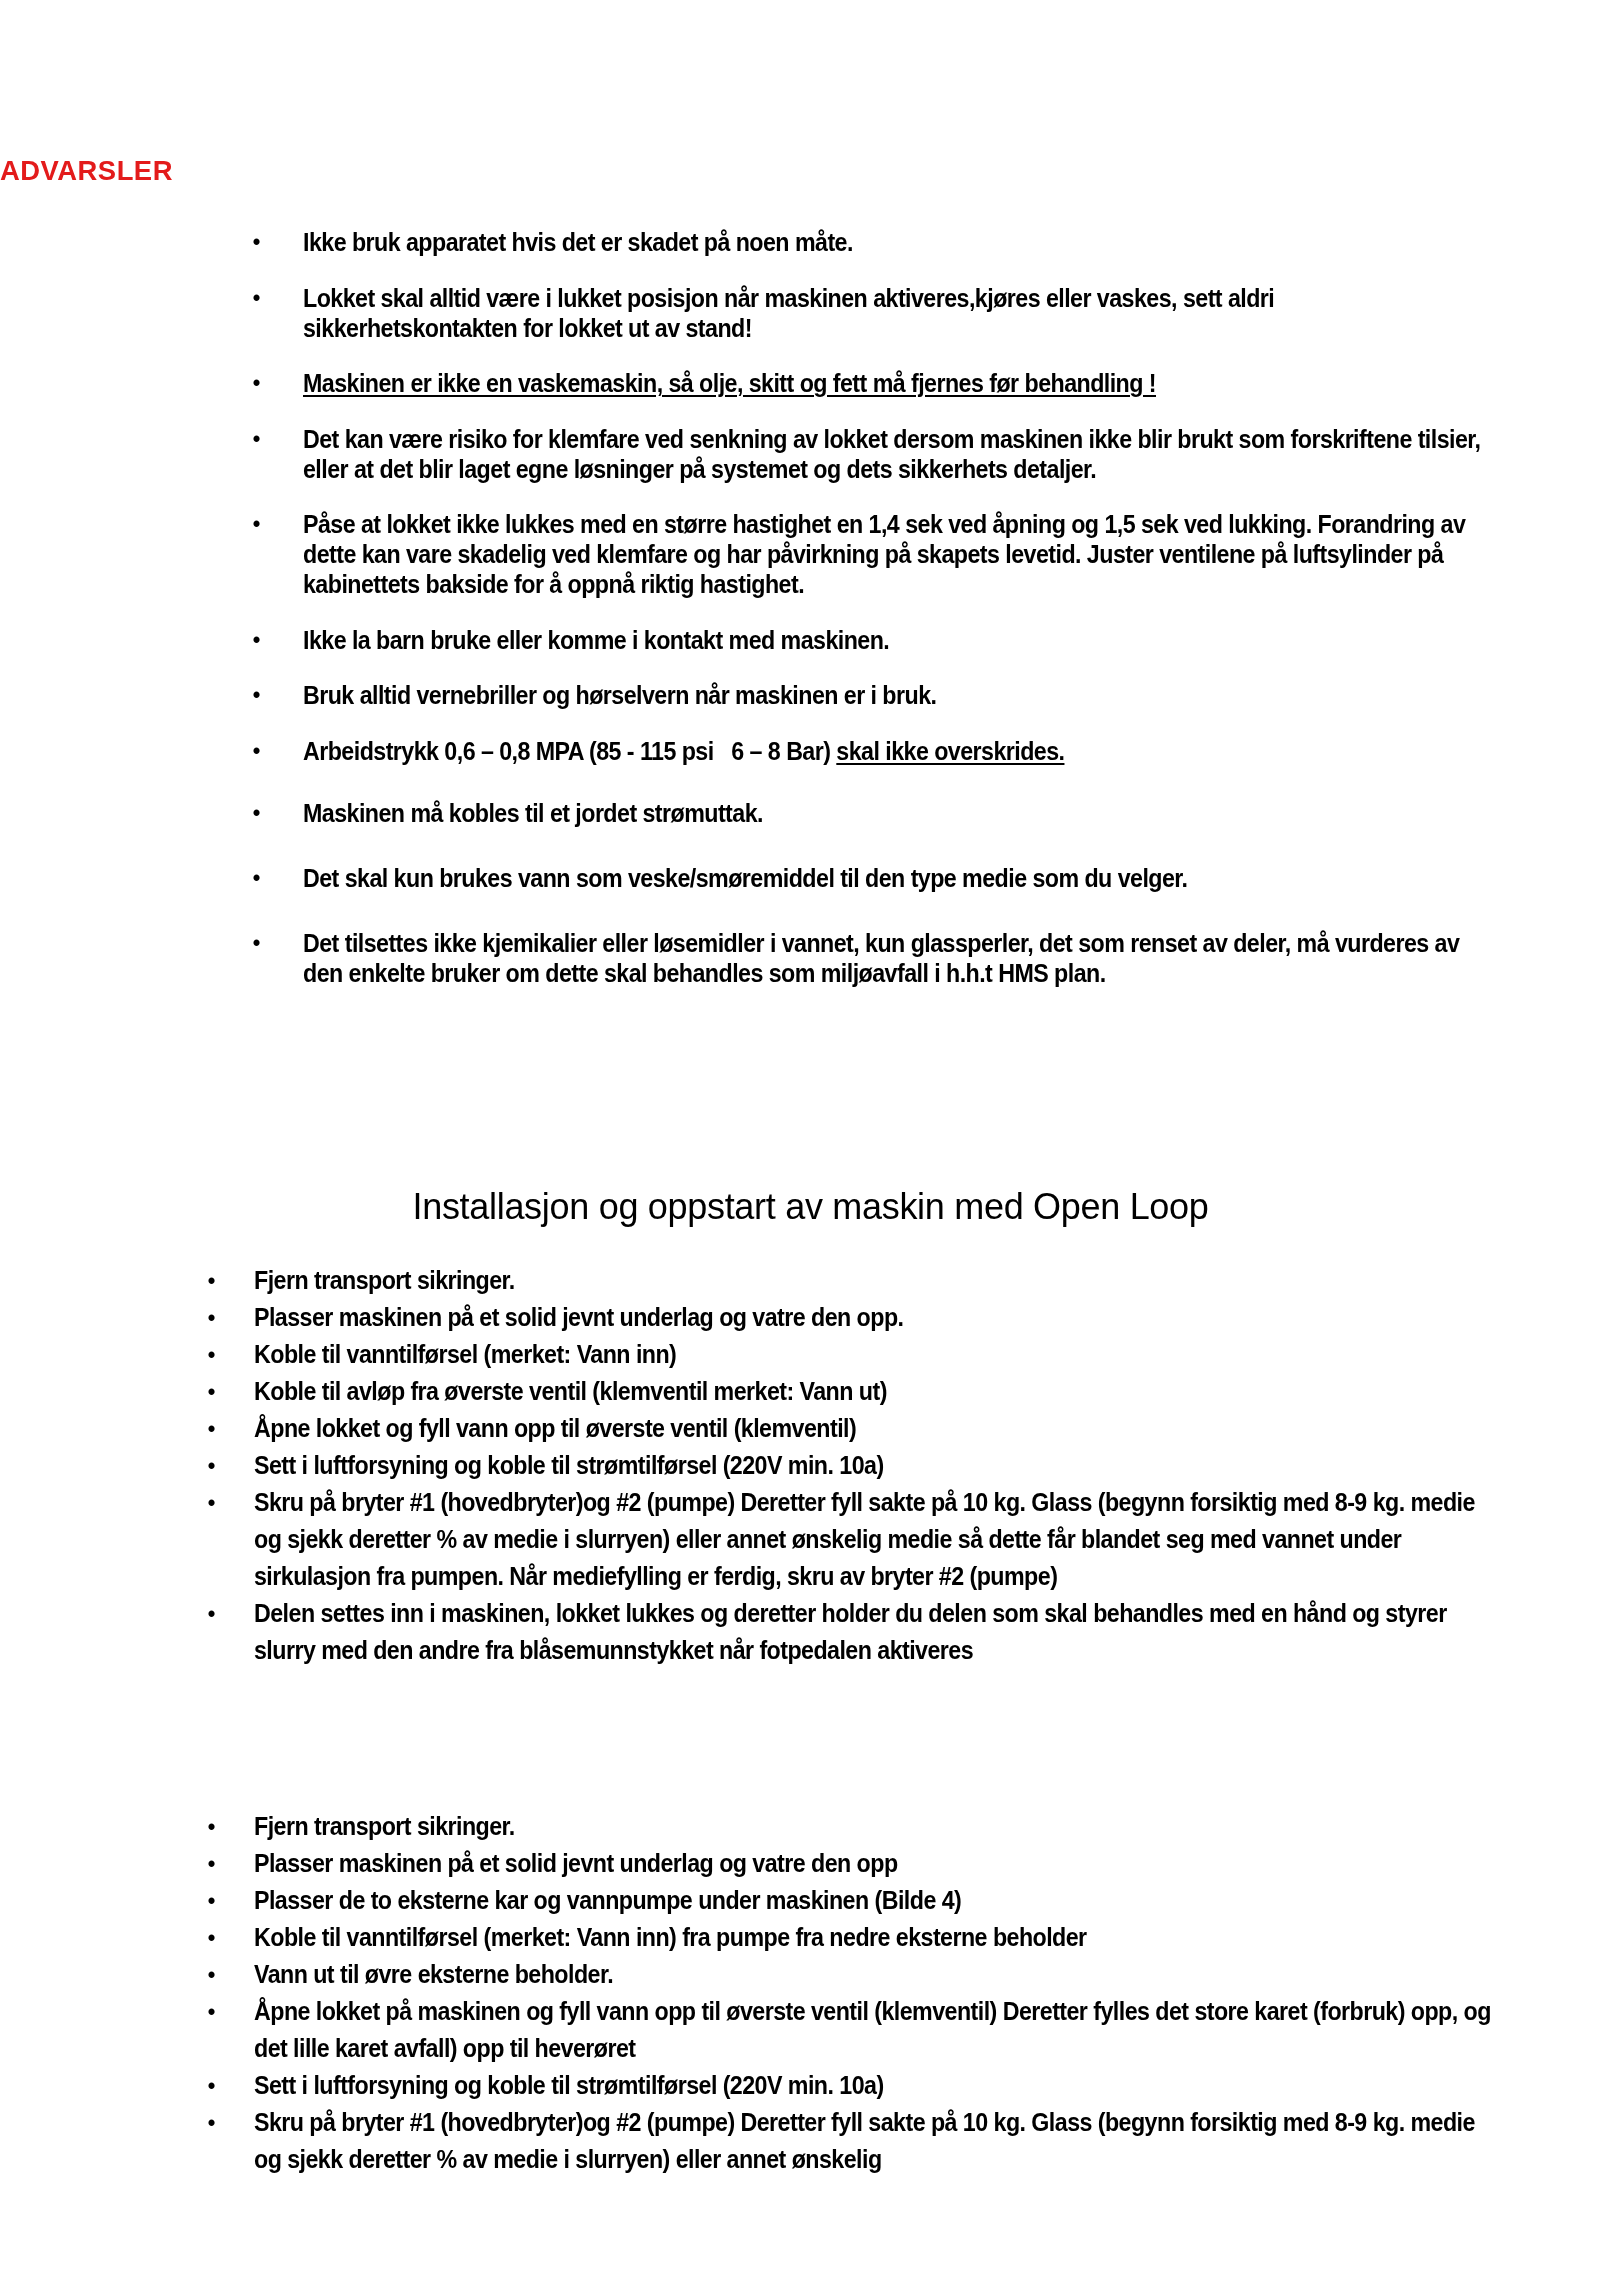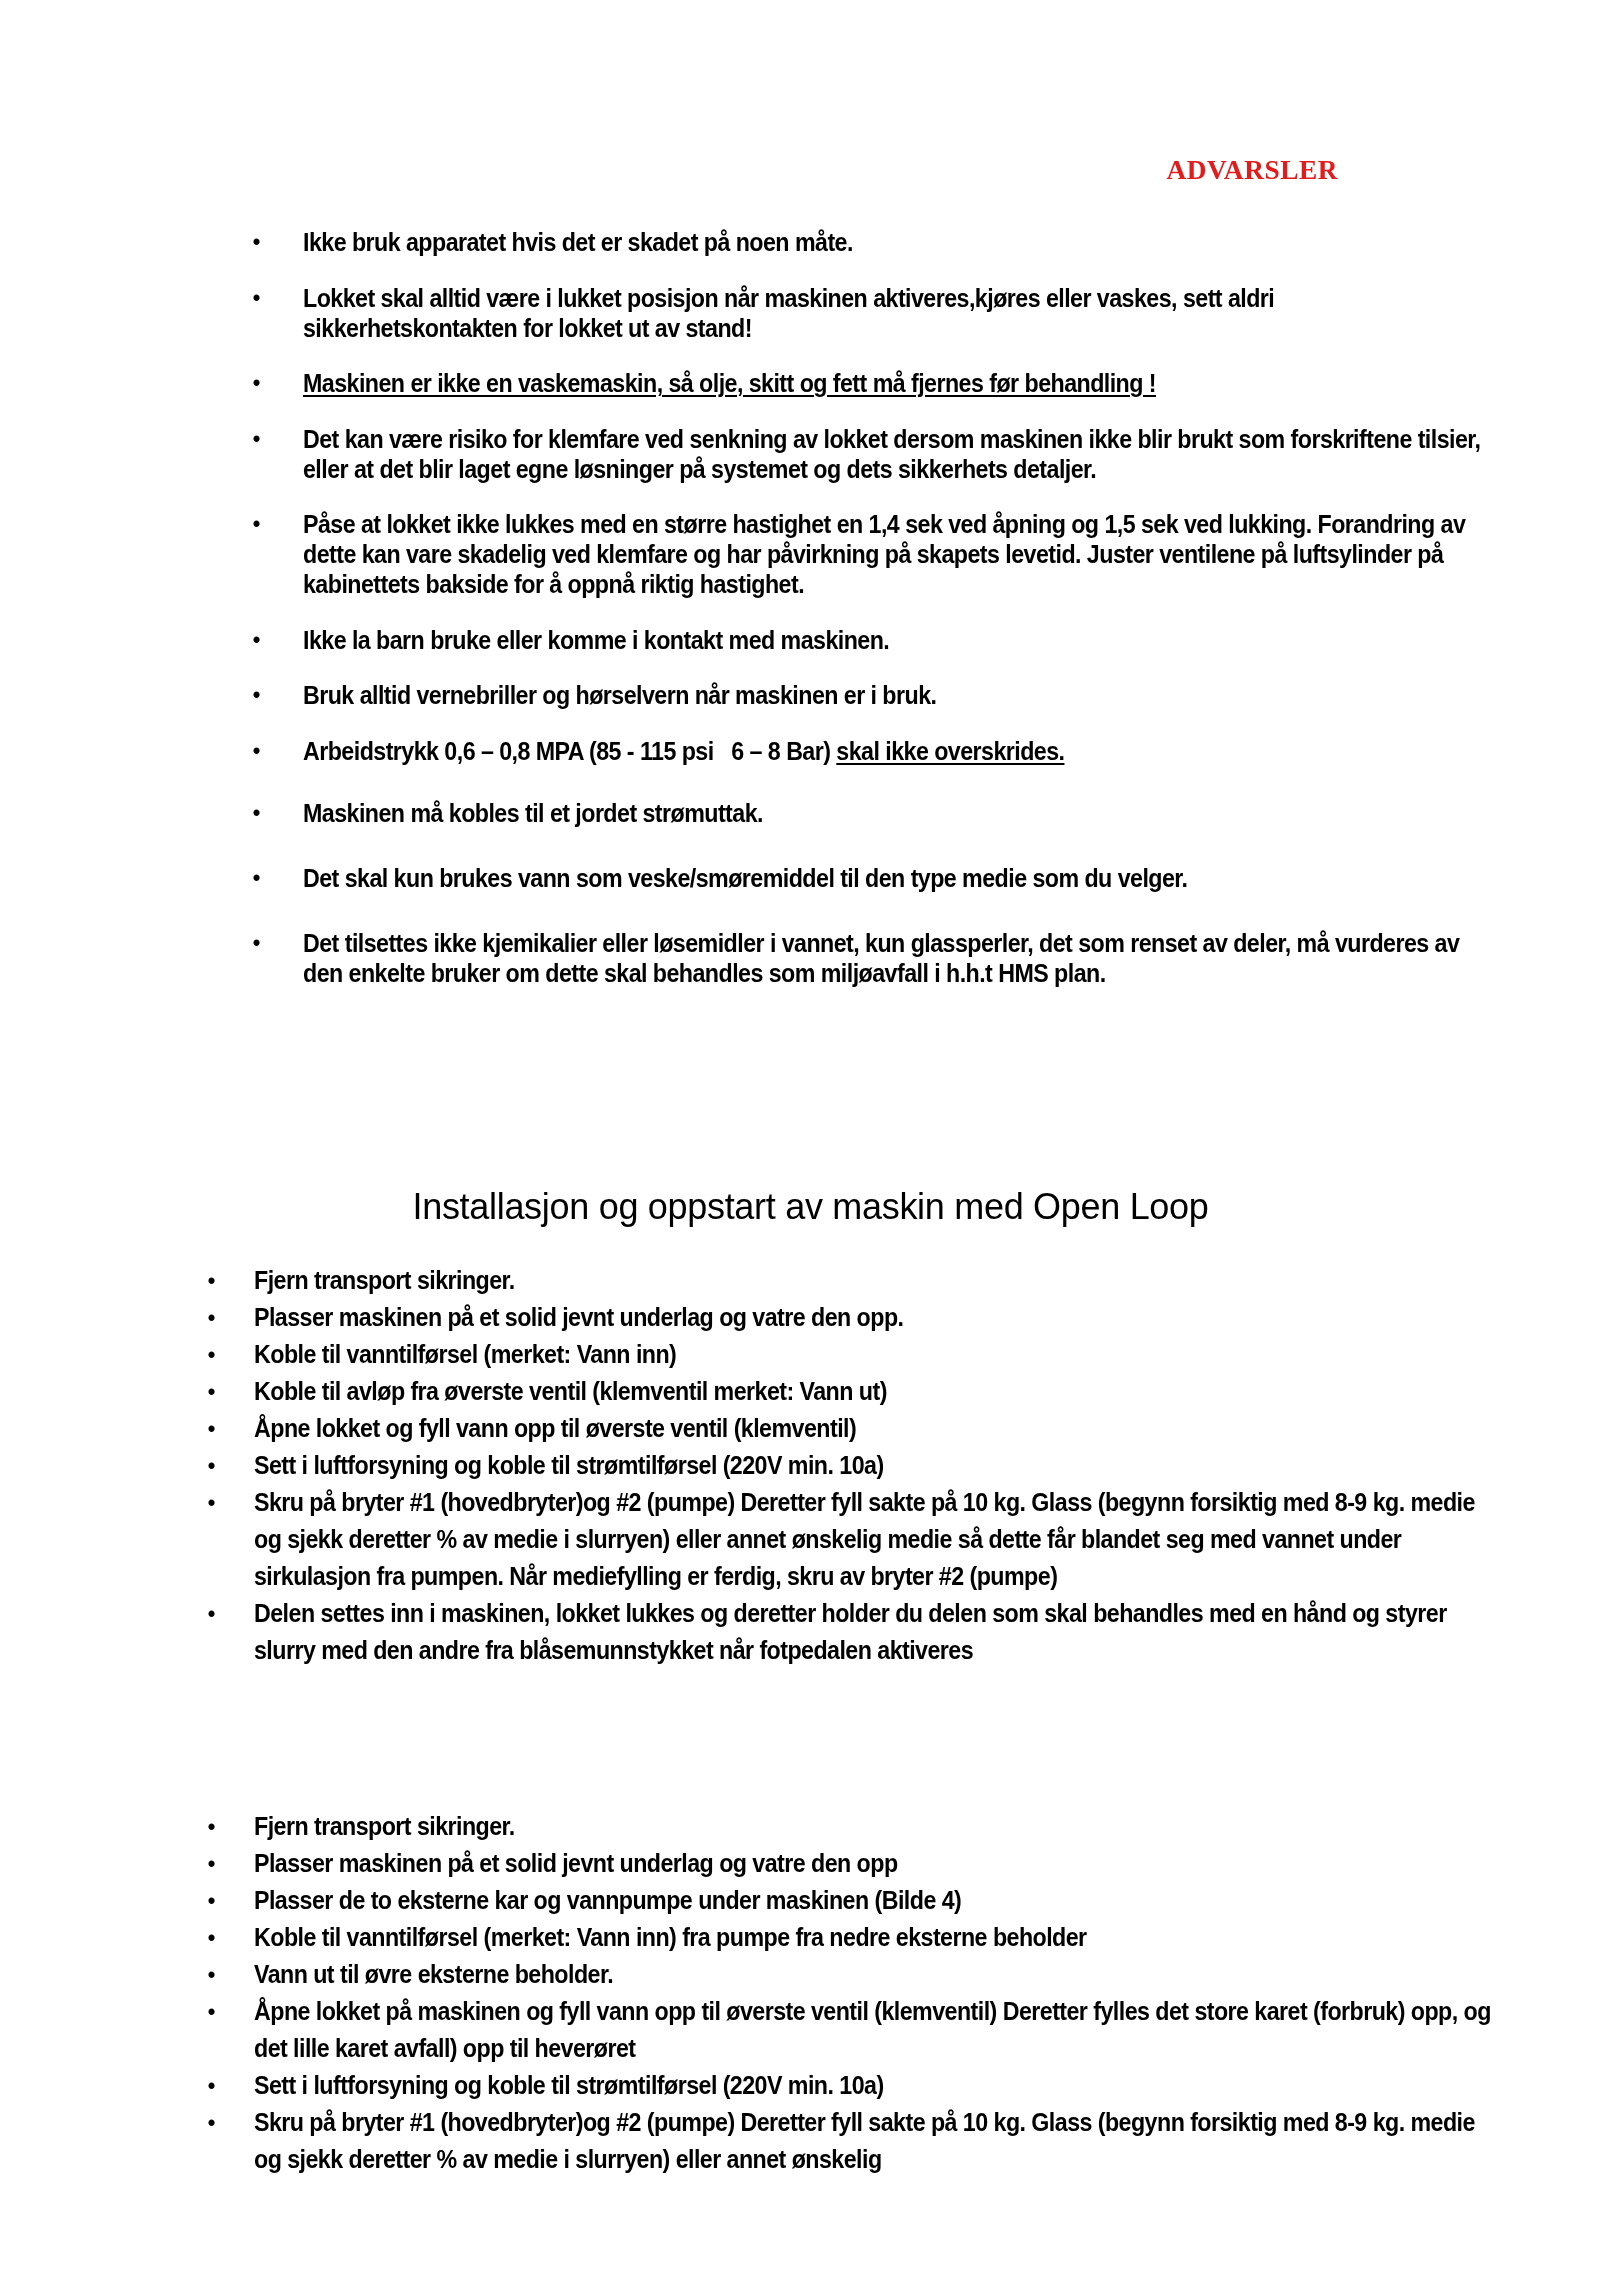--- a/index.html
+++ b/index.html
@@ -20,22 +20,22 @@
       left: 0;
       top: 0;
       width: 1621px;
       height: 2293px;
     }
     .warn-title {
       position: absolute;
       top: 155px;
       left: 0;
       width: 1338px;
-      text-align: right;
-      font-family: Liberation Serif, serif;
+      text-align: left;
+      font-family: Liberation Sans, sans-serif;
       font-weight: bold;
       font-size: 27.4px;
       color: #e31b1b;
       letter-spacing: 0.5px;
     }
     .warn-list {
       position: absolute;
       top: 227px;
       left: 245px;
       width: 1235px;

